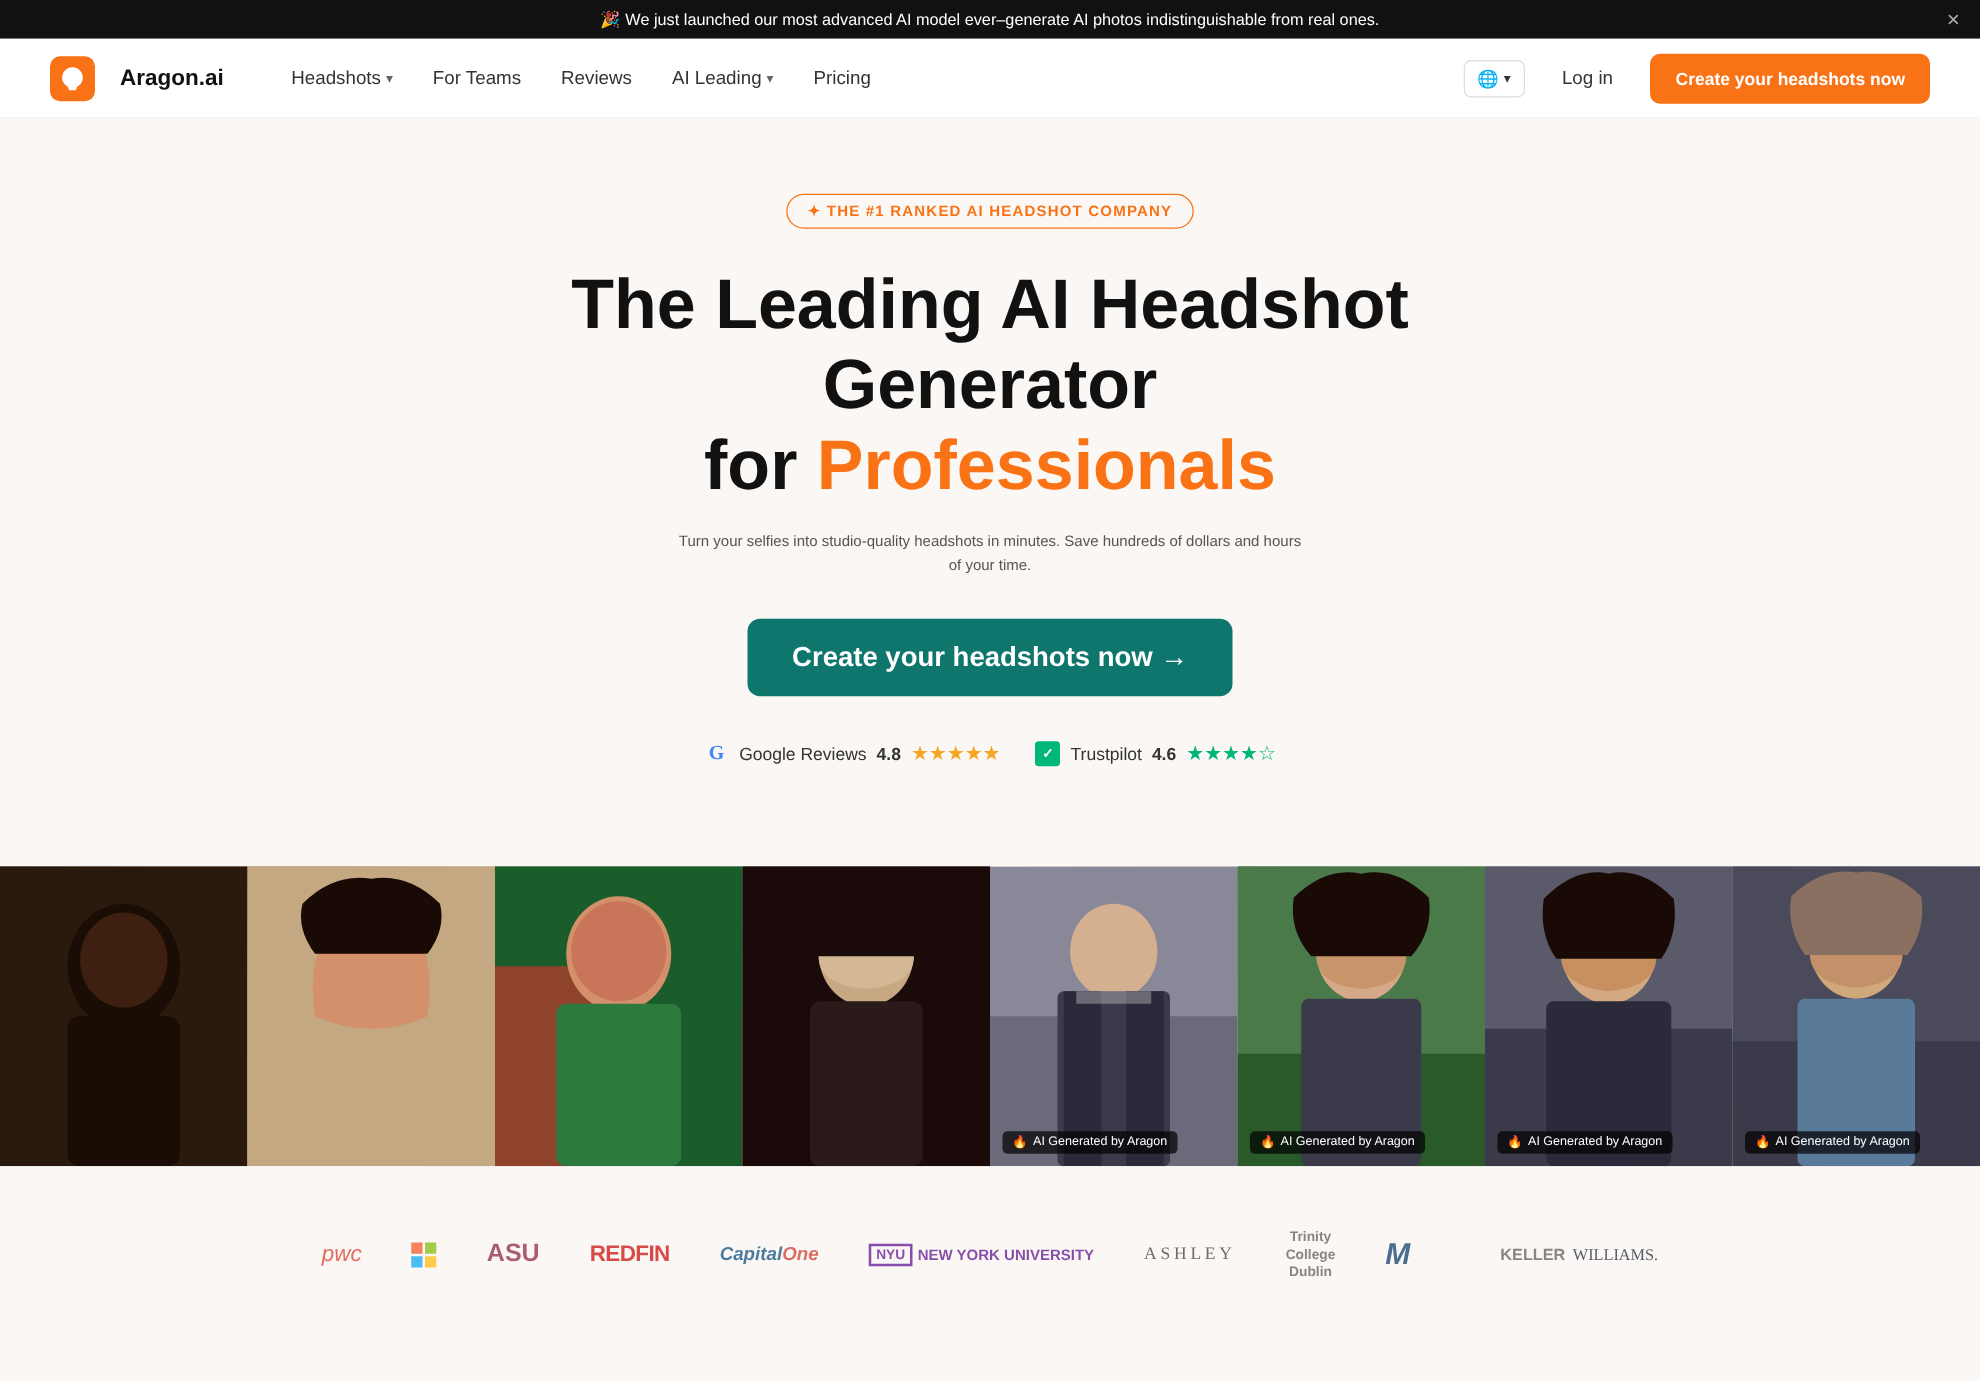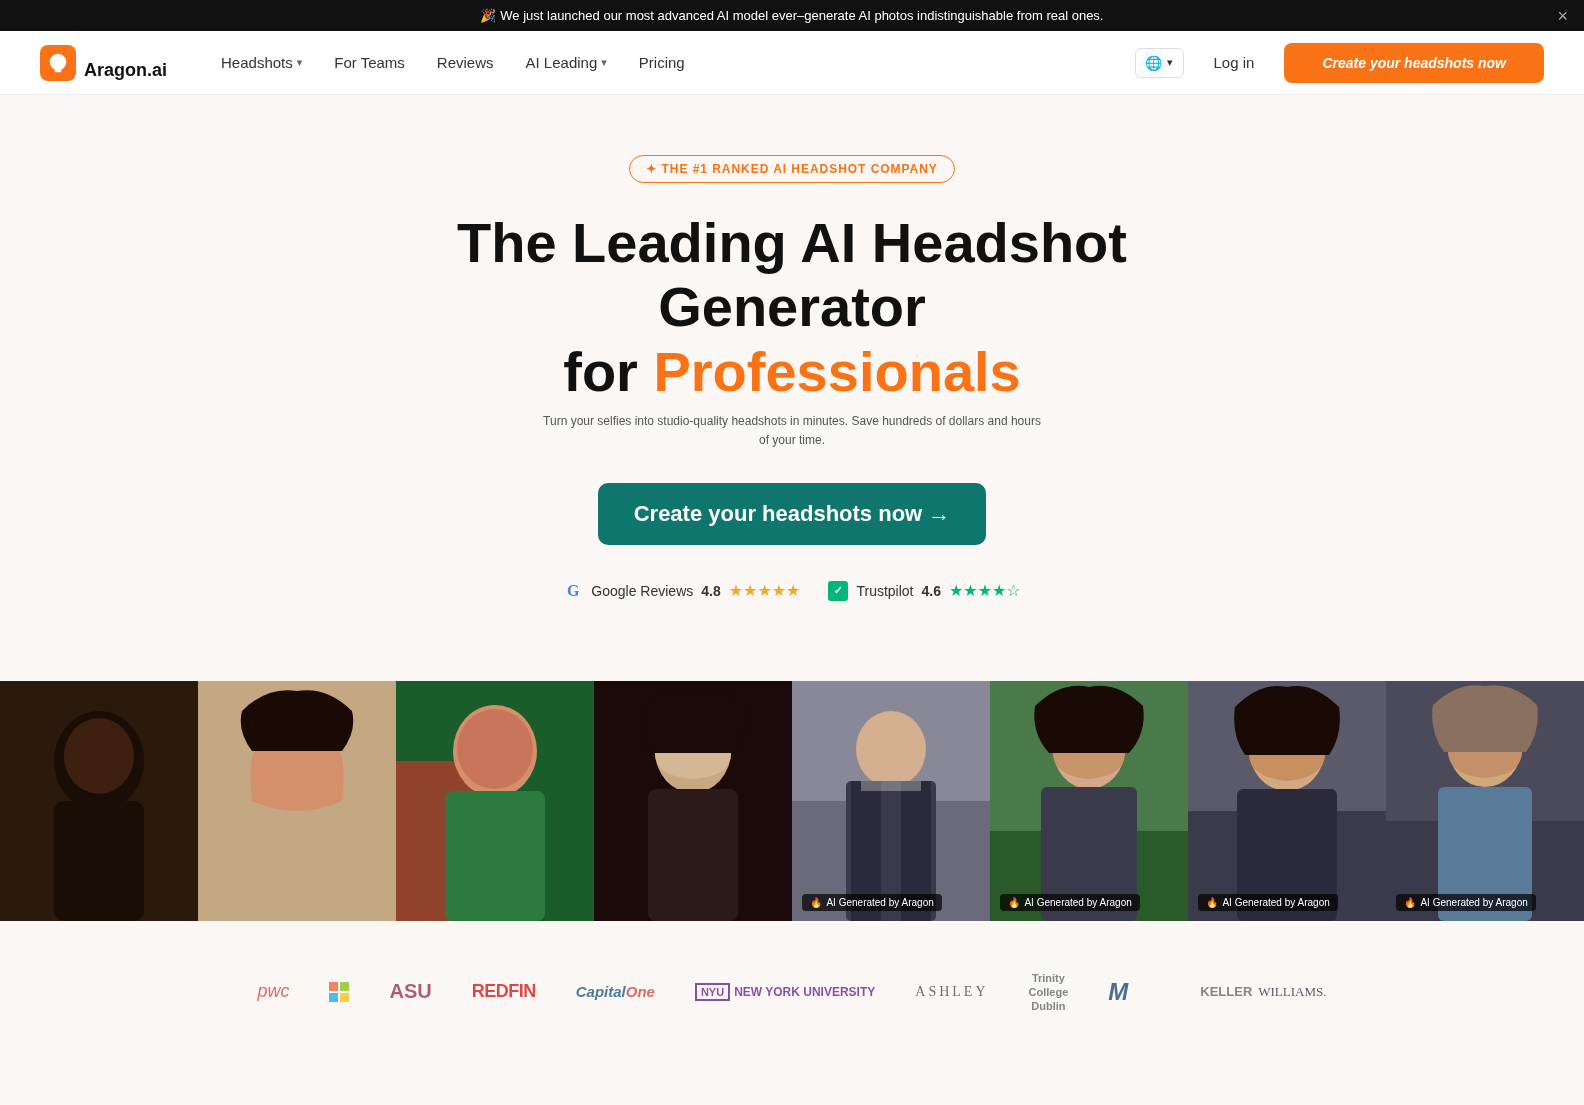--- a/index.html
+++ b/index.html
@@ -38,22 +38,22 @@
       align-items: center;
       padding: 0 40px;
       height: 64px;
       gap: 0;
       position: sticky;
       top: 0;
       z-index: 100;
     }
     .logo {
       display: flex;
-      align-items: flex-end;
-      gap: 8px;
+      align-items: center;
+      gap: 20px;
       margin-right: 40px;
       text-decoration: none;
     }
     .logo-icon {
       width: 36px;
       height: 36px;
       background: #f97316;
       border-radius: 8px;
       display: flex;
       align-items: center;
@@ -104,27 +104,26 @@
       font-size: 15px;
       color: #333;
       text-decoration: none;
       cursor: pointer;
       padding: 8px 14px;
     }
     .cta-btn {
       background: #f97316;
       color: #fff;
       border: none;
-      padding: 12px 38px;
+      padding: 12px 20px;
       border-radius: 8px;
       font-size: 14px;
       font-weight: 600;
       cursor: pointer;
       white-space: nowrap;
-      font-style: italic;
     }
 
     
     .hero {
       text-align: center;
       padding: 60px 20px 40px;
       background: #faf7f4;
     }
     .badge {
       display: inline-flex;
@@ -138,21 +137,21 @@
       font-weight: 700;
       letter-spacing: 0.08em;
       margin-bottom: 28px;
     }
     .hero h1 {
       font-size: 56px;
       font-weight: 800;
       color: #111;
       line-height: 1.15;
       max-width: 700px;
-      margin: 0 auto 8px;
+      margin: 0 auto 20px;
     }
     .hero h1 .highlight { color: #f97316; }
     .hero p {
       font-size: 12px;
       color: #555;
       max-width: 500px;
       margin: 0 auto 32px;
       line-height: 1.6;
     }
     .hero-cta {

